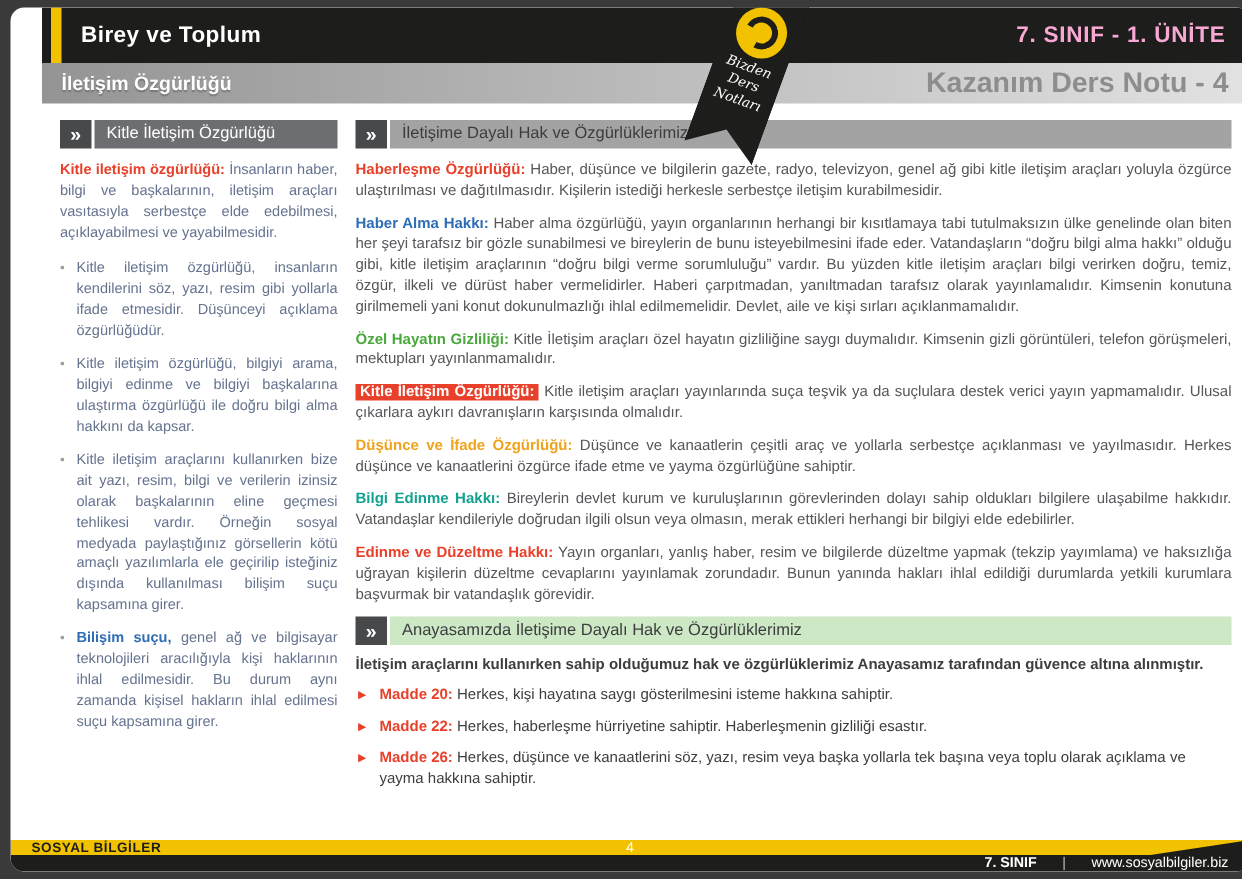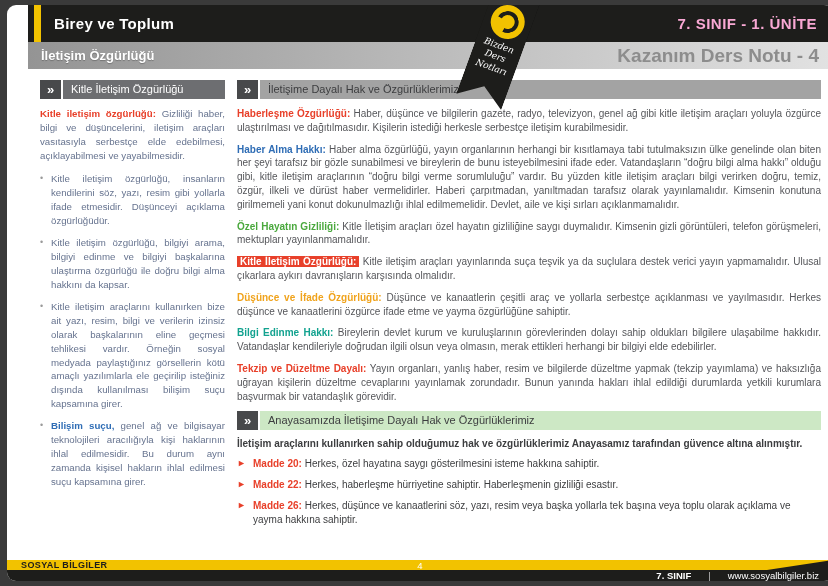--- a/index.html
+++ b/index.html
@@ -116,21 +116,21 @@
   <div class="content">
 
     <div class="col-left">
       <div class="sec-head">
         <div class="chev">»</div>
         <div class="sec-bar bar-gray">Kitle İletişim Özgürlüğü</div>
       </div>
 
       <p class="left-intro">
         <span class="plabel" style="color: rgb(232, 64, 42);">Kitle iletişim özgürlüğü:</span>
-        <span>Gizliliği haber, bilgi ve düşüncelerini, iletişim araçları vasıtasıyla serbestçe elde edebilmesi, açıklayabilmesi ve yayabilmesidir.</span>
+        <span>İnsanların haber, bilgi ve başkalarının, iletişim araçları vasıtasıyla serbestçe elde edebilmesi, açıklayabilmesi ve yayabilmesidir.</span>
       </p>
 
       <div class="bullet">
         <span class="bullet-mark">•</span>
         <span class="bullet-body">Kitle iletişim özgürlüğü, insanların kendilerini söz, yazı, resim gibi yollarla ifade etmesidir. Düşünceyi açıklama özgürlüğüdür.</span>
       </div>
 
       <div class="bullet">
         <span class="bullet-mark">•</span>
         <span class="bullet-body">Kitle iletişim özgürlüğü, bilgiyi arama, bilgiyi edinme ve bilgiyi başkalarına ulaştırma özgürlüğü ile doğru bilgi alma hakkını da kapsar.</span>
@@ -180,36 +180,36 @@
         <span class="p-label" style="color: rgb(240, 163, 28);">Düşünce ve İfade Özgürlüğü:</span>
         <span>Düşünce ve kanaatlerin çeşitli araç ve yollarla serbestçe açıklanması ve yayılmasıdır. Herkes düşünce ve kanaatlerini özgürce ifade etme ve yayma özgürlüğüne sahiptir.</span>
       </p>
 
       <p class="para">
         <span class="p-label" style="color: rgb(18, 162, 143);">Bilgi Edinme Hakkı:</span>
         <span>Bireylerin devlet kurum ve kuruluşlarının görevlerinden dolayı sahip oldukları bilgilere ulaşabilme hakkıdır. Vatandaşlar kendileriyle doğrudan ilgili olsun veya olmasın, merak ettikleri herhangi bir bilgiyi elde edebilirler.</span>
       </p>
 
       <p class="para">
-        <span class="p-label" style="color: rgb(232, 64, 42);">Tekzip ve Düzeltme Dayalı:</span>
+        <span class="p-label" style="color: rgb(232, 64, 42);">Edinme ve Düzeltme Hakkı:</span>
         <span>Yayın organları, yanlış haber, resim ve bilgilerde düzeltme yapmak (tekzip yayımlama) ve haksızlığa uğrayan kişilerin düzeltme cevaplarını yayınlamak zorundadır. Bunun yanında hakları ihlal edildiği durumlarda yetkili kurumlara başvurmak bir vatandaşlık görevidir.</span>
       </p>
 
       <div class="sec-head">
         <div class="chev">»</div>
         <div class="sec-bar bar-green">Anayasamızda İletişime Dayalı Hak ve Özgürlüklerimiz</div>
       </div>
 
       <p class="intro2">İletişim araçlarını kullanırken sahip olduğumuz hak ve özgürlüklerimiz Anayasamız tarafından güvence altına alınmıştır.</p>
 
       <div class="article">
         <span class="arrow">►</span>
         <span>
           <span class="article-label">Madde 20:</span>
-          <span>Herkes, özel hayatına saygı gösterilmesini isteme hakkına sahiptir.</span>
+          <span>Herkes, kişi hayatına saygı gösterilmesini isteme hakkına sahiptir.</span>
         </span>
       </div>
 
       <div class="article">
         <span class="arrow">►</span>
         <span>
           <span class="article-label">Madde 22:</span>
           <span>Herkes, haberleşme hürriyetine sahiptir. Haberleşmenin gizliliği esastır.</span>
         </span>
       </div>

